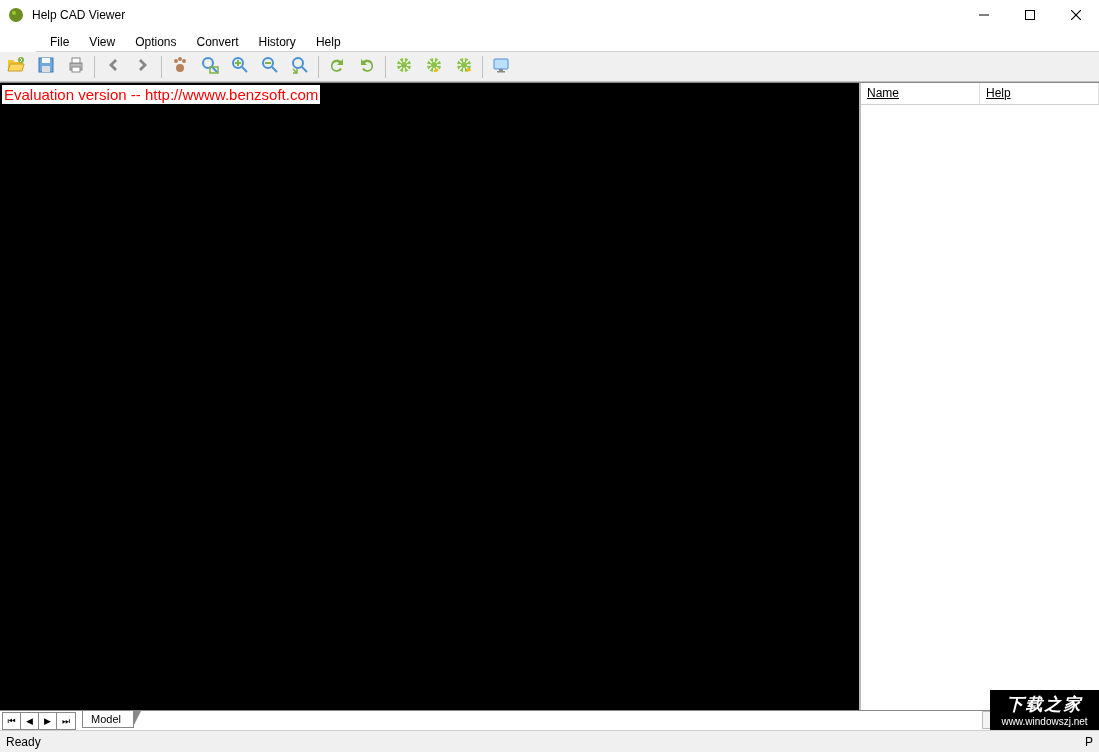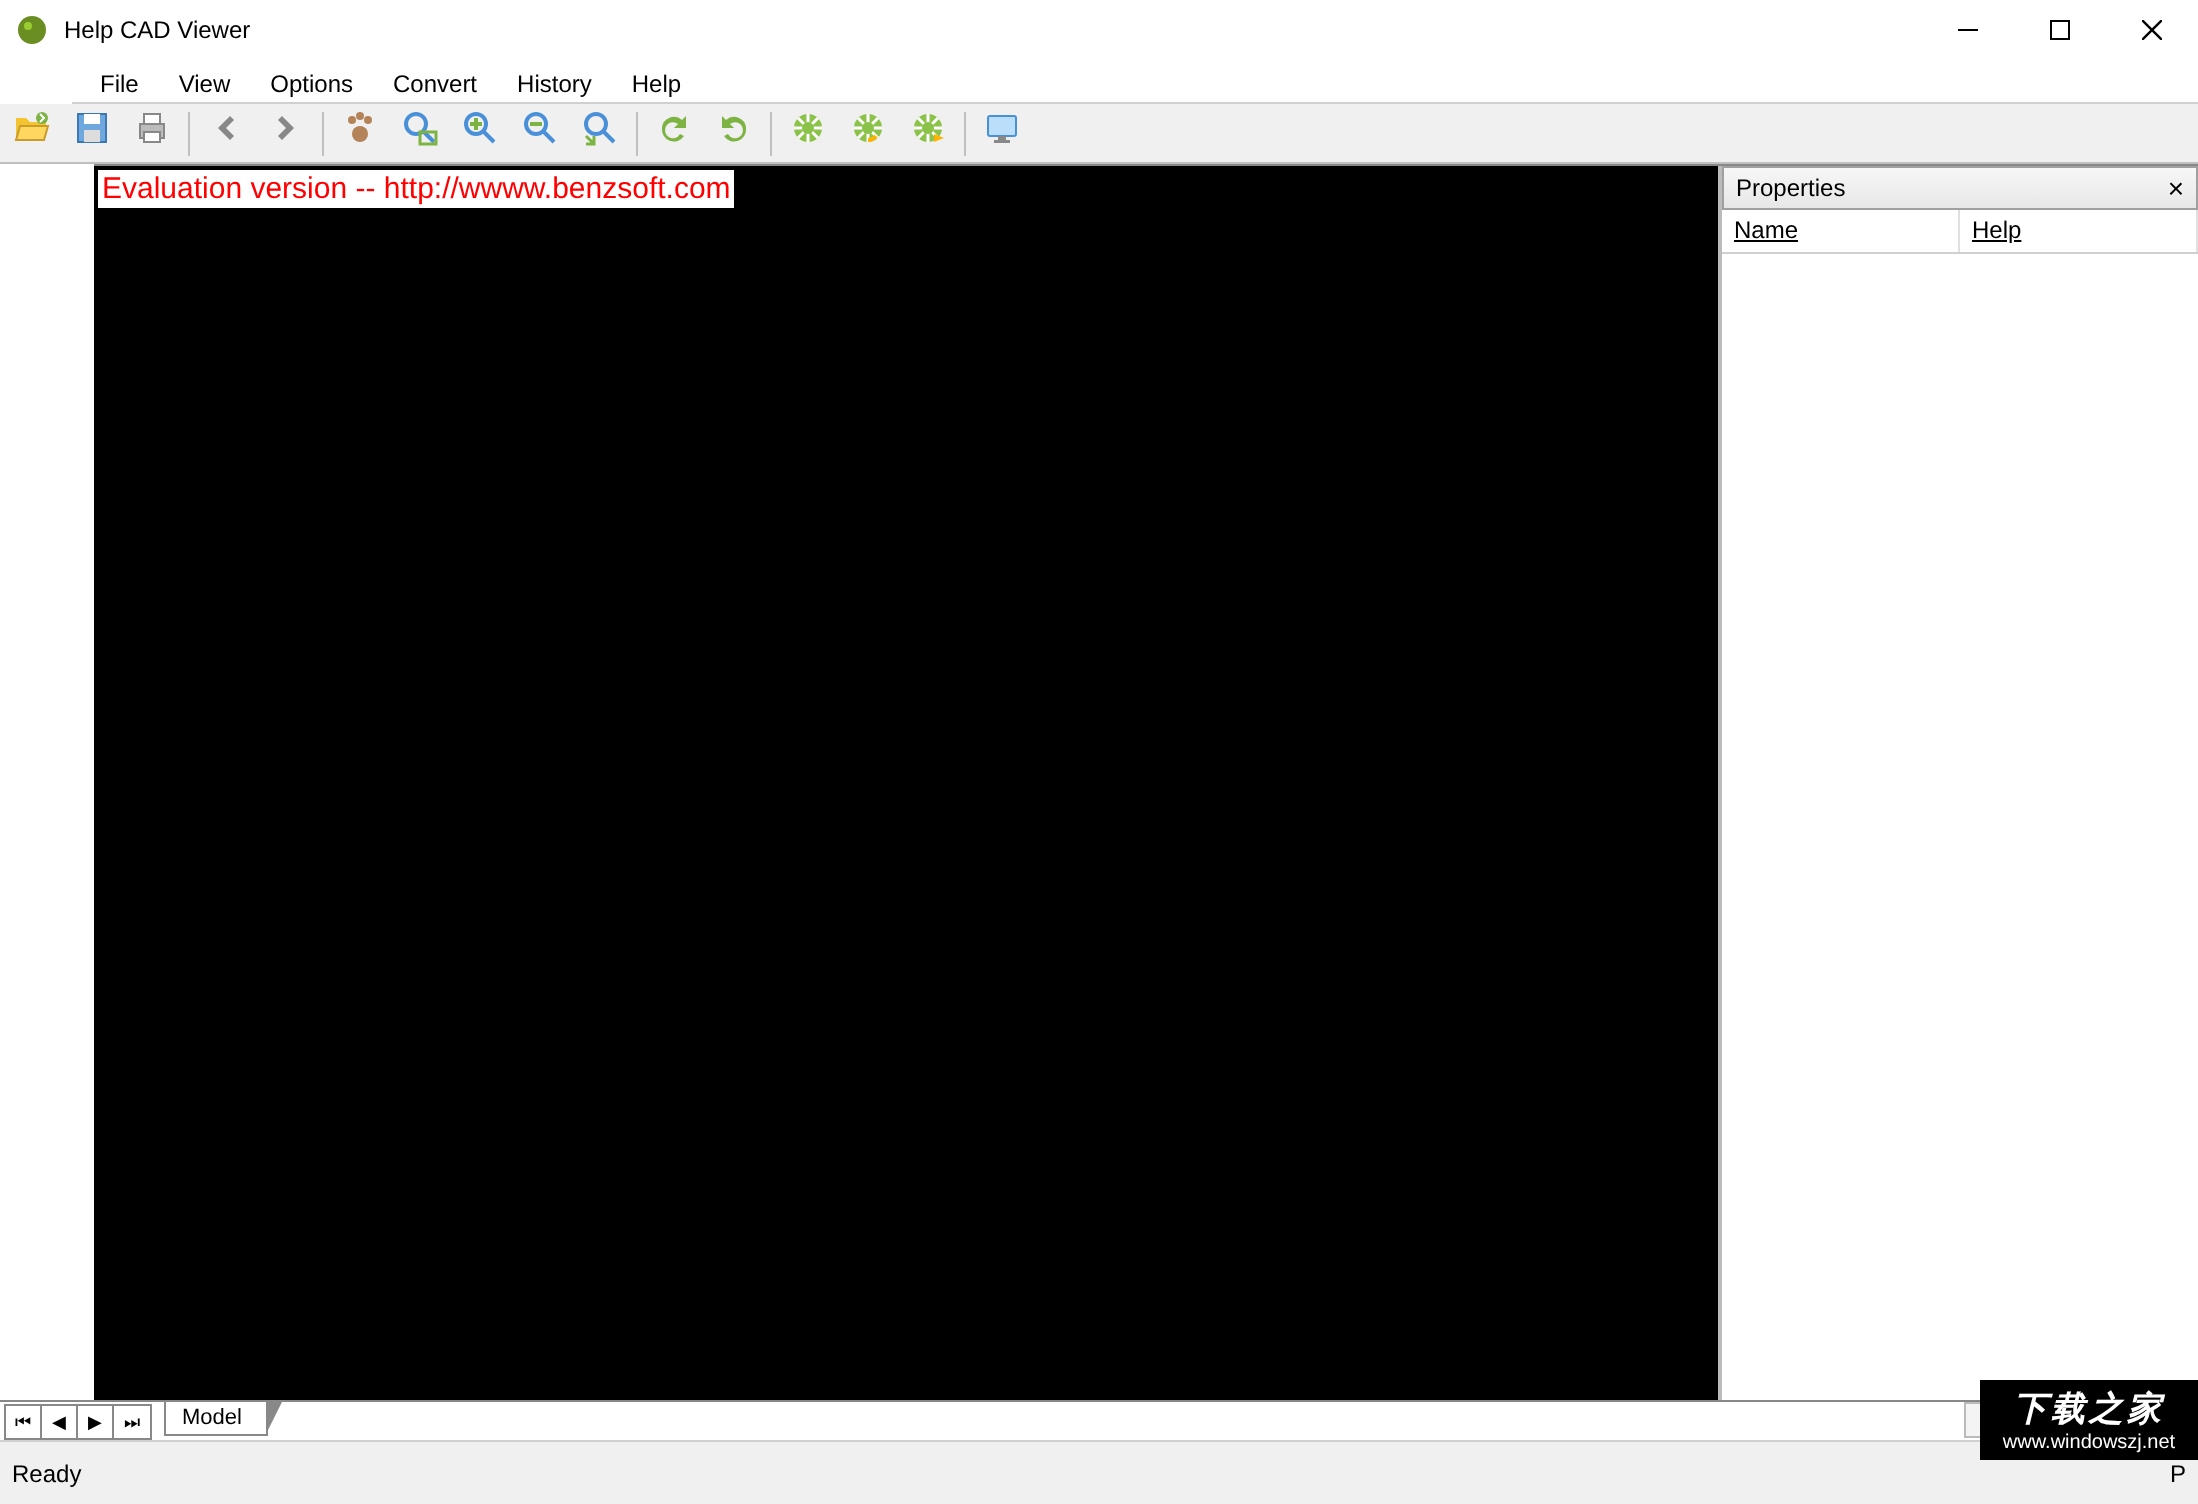--- a/index.html
+++ b/index.html
@@ -13,21 +13,21 @@
 .win-btn svg { width: 10px; height: 10px; }
 
 .menubar { height: 22px; display: flex; align-items: flex-end; padding: 0 4px; border-bottom: 1px solid #d0d0d0; font-size: 12px; margin-left: 36px; }
 .menubar .menu-item { padding: 2px 10px; cursor: default; }
 
 .toolbar { height: 30px; display: flex; align-items: center; background: #f0f0f0; border-bottom: 1px solid #c0c0c0; padding: 0 2px; gap: 2px; }
 .tool-btn { width: 28px; height: 26px; border: 1px solid transparent; border-radius: 3px; display: flex; align-items: center; justify-content: center; cursor: pointer; }
 .tool-sep { width: 1px; height: 22px; background: #c0c0c0; margin: 0 2px; }
 .tool-btn svg { width: 20px; height: 20px; }
 
-.main-area { flex: 1; display: flex; min-height: 0; border-top: 1px solid #888; margin-left: 47px; }
+.main-area { flex: 1; display: flex; min-height: 0; border-top: 1px solid #888; }
 .canvas-area { flex: 1; display: flex; flex-direction: column; min-width: 0; background: #000; position: relative; }
 .eval-label { background: #fff; color: #ff0000; font-family: "Microsoft Sans Serif", sans-serif; font-size: 15px; padding: 1px 2px; position: absolute; top: 2px; left: 2px; }
 
 .properties-panel { width: 240px; background: #fff; border-left: 2px solid #bbb; display: flex; flex-direction: column; }
 .panel-header { height: 22px; background: linear-gradient(#f7f7f7,#e7e7e7); border: 1px solid #a0a0a0; display: flex; align-items: center; padding: 0 6px; font-size: 12px; }
 .panel-header .close-x { margin-left: auto; cursor: pointer; font-size: 14px; font-family: Arial; }
 .panel-columns { height: 22px; display: flex; border-bottom: 1px solid #d0d0d0; text-decoration: underline; }
 .panel-col { flex: 1; font-size: 12px; padding: 3px 6px; border-right: 1px solid #e0e0e0; background: #fff; }
 .panel-body { flex: 1; background: #fff; }
 
@@ -35,21 +35,21 @@
 .nav-group { display: flex; border: 1px solid #888; margin-left: 2px; margin-top: 1px; }
 .nav-btn { width: 18px; height: 16px; display: flex; align-items: center; justify-content: center; border-right: 1px solid #888; cursor: pointer; font-size: 9px; }
 .nav-btn:last-child { border-right: none; }
 .model-tab { margin-left: 6px; font-size: 11px; padding: 1px 12px 1px 8px; background: #fff; border: 1px solid #888; border-top: none; position: relative; height: 17px; display: flex; align-items: center; }
 .model-tab::after { content: ""; position: absolute; right: -8px; top: 0; width: 0; height: 0; border-bottom: 16px solid transparent; border-left: 8px solid #888; }
 .bottom-spacer { flex: 1; }
 .side-tabs { display: flex; align-items: center; padding-right: 2px; gap: 2px; }
 .side-tab { font-size: 11px; padding: 1px 8px; border: 1px solid #bbb; background: #f4f4f4; display: flex; align-items: center; gap: 4px; cursor: pointer; height: 18px; }
 .side-tab.active { background: #fff; border-bottom: 1px solid #fff; }
 
-.statusbar { height: 32px; display: flex; align-items: center; font-size: 12px; padding: 0 6px; border-top: 1px solid #d0d0d0; background: #f0f0f0; }
+.statusbar { height: 22px; display: flex; align-items: center; font-size: 12px; padding: 0 6px; border-top: 1px solid #d0d0d0; background: #f0f0f0; }
 .statusbar .spacer { flex: 1; }
 
 .watermark { position: absolute; right: 0; bottom: 22px; width: 109px; height: 40px; background: #000; color: #fff; font-family: "SimHei","Microsoft YaHei",sans-serif; display: flex; flex-direction: column; align-items: center; justify-content: center; pointer-events: none; }
 .watermark .l1 { font-size: 17px; font-weight: bold; letter-spacing: 2px; font-style: italic; }
 .watermark .l2 { font-size: 10px; }
 </style>
 </head>
 <body>
 
 <div class="titlebar">
@@ -219,24 +219,20 @@
           <rect x="6" y="16" width="8" height="1.5" fill="#888"></rect>
         </svg></span>
     </div>
   </div>
 
 <div class="main-area">
   <div class="canvas-area">
     <div class="eval-label">Evaluation version -- http://wwww.benzsoft.com</div>
   </div>
   <div class="properties-panel">
-    <div class="panel-header">
-      <span>Properties</span>
-      <span class="close-x">×</span>
-    </div>
     <div class="panel-columns">
       <div class="panel-col">Name</div>
       <div class="panel-col">Help</div>
     </div>
     <div class="panel-body"></div>
   </div>
 </div>
 
 <div class="bottom-tabs">
   <div class="nav-group">

